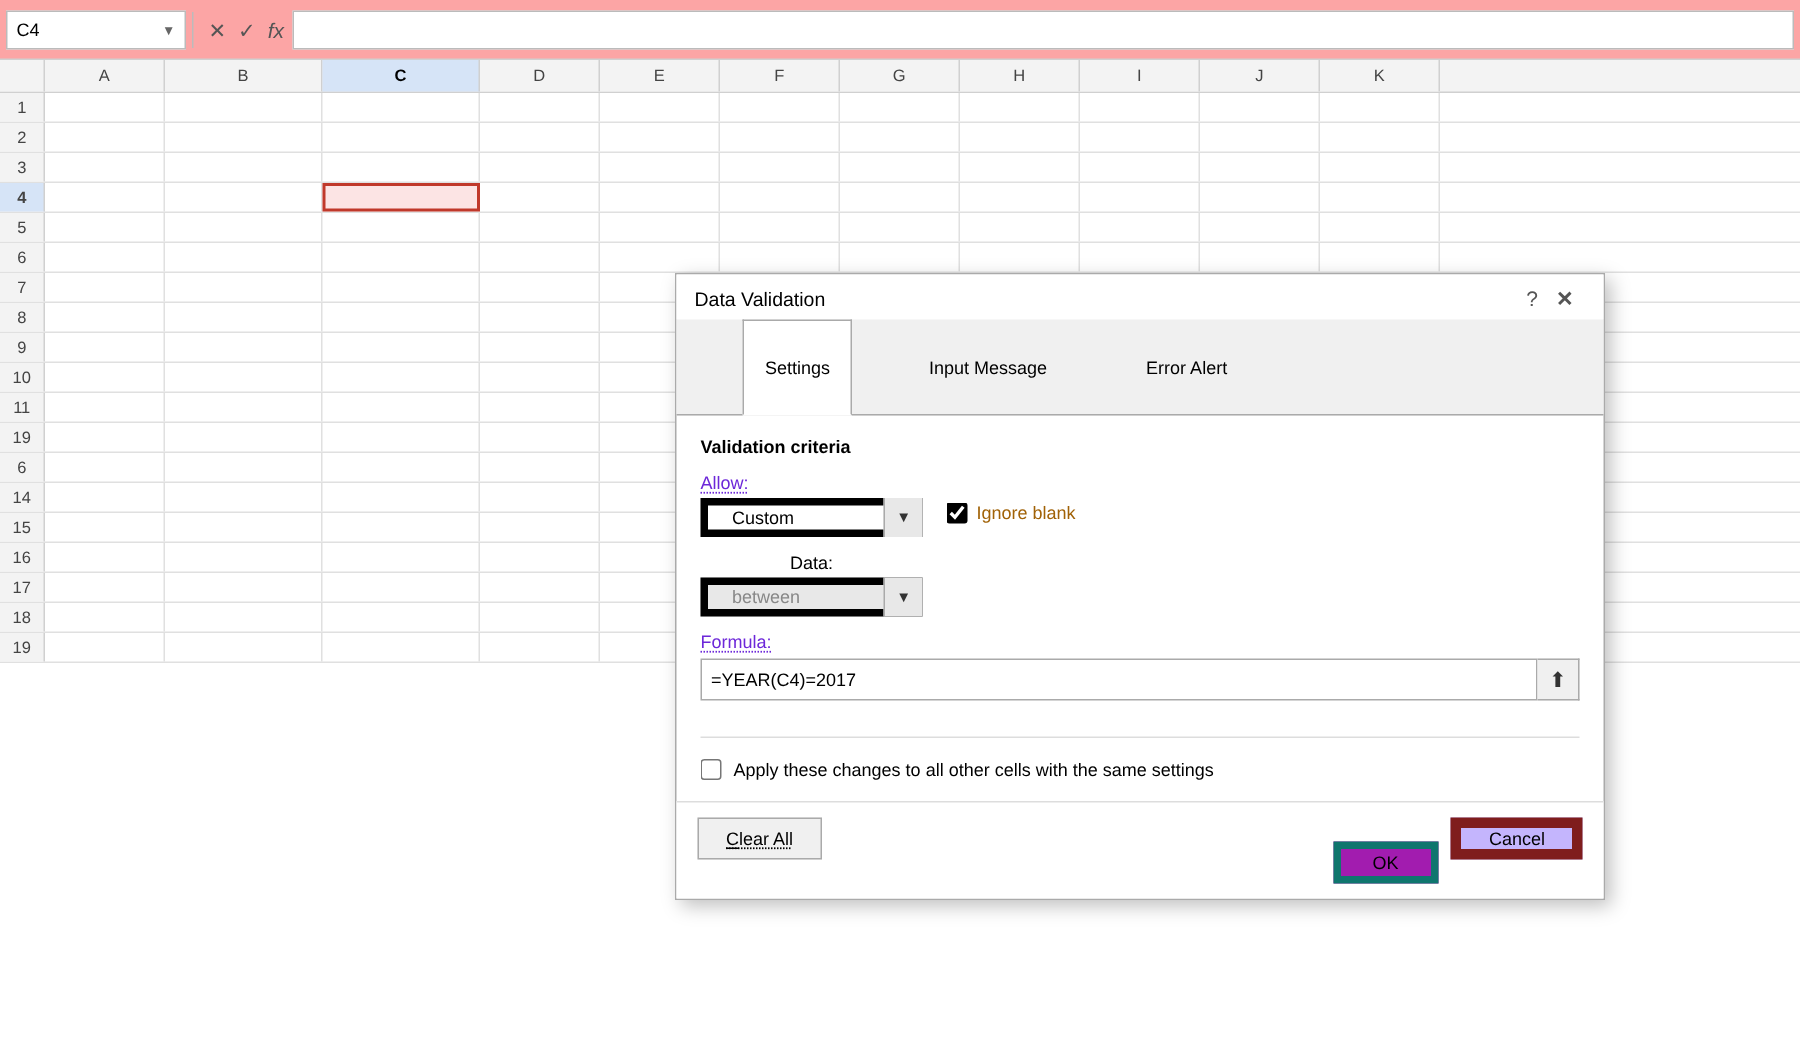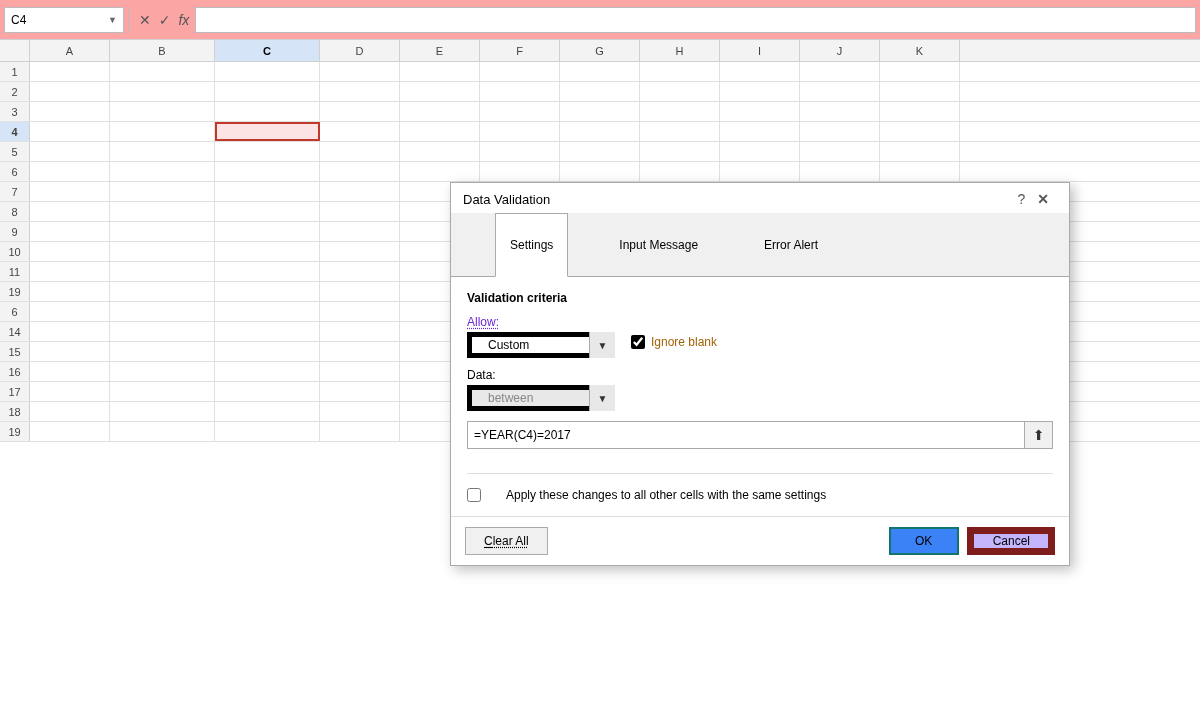--- a/index.html
+++ b/index.html
@@ -232,20 +232,21 @@
     .form-label {
       font-size: 12px;
       color: #6d28d9;
       text-decoration: underline;
       text-decoration-style: dotted;
       text-underline-offset: 2px;
     }
     .form-label-plain {
       font-size: 12px;
       color: #000;
+      text-align: center;
     }
     .select-wrapper {
       position: relative;
       display: inline-flex;
       align-items: center;
     }
     .form-select {
       height: 26px;
       width: 148px;
       border: 5px solid #000000;
@@ -314,21 +315,21 @@
       justify-content: center;
       cursor: pointer;
       font-size: 14px;
       color: #333;
     }
 
     
     .apply-row {
       display: flex;
       align-items: center;
-      gap: 25px;
+      gap: 8px;
       margin-top: 24px;
       padding-top: 14px;
       border-top: 1px solid #ddd;
     }
     .apply-checkbox {
       width: 14px;
       height: 14px;
     }
     .apply-label {
       font-size: 12px;
@@ -346,24 +347,25 @@
     .btn {
       height: 28px;
       padding: 0 18px;
       font-size: 12px;
       cursor: pointer;
       border: 1px solid #aaa;
       background: #f0f0f0;
       color: #000;
     }
     .btn-ok {
-      background: #3b82f6;
-      border: 2px solid #0f766e;
+      background: #a21caf;
+      border: 5px solid #0f766e;
       color: #000;
       min-width: 70px;
+      margin-top: 16px;
     }
     .btn-cancel {
       background: #c4b5fd;
       border: 7px solid #7f1d1d;
       min-width: 70px;
       padding-left: 19px;
     }
     .btn-clearall {
       background: #f0f0f0;
       border: 1px solid #aaa;
@@ -744,20 +746,21 @@
                 <option>not equal to</option>
                 <option>greater than</option>
                 <option>less than</option>
               </select>
               <div class="select-arrow">▼</div>
             </div>
           </div>
         </div>
 
         <div class="formula-section">
+          <div class="form-label" style="margin-bottom:4px; display:block;">Formula:</div>
           <div class="formula-input-row">
             <input type="text" class="formula-input" value="=YEAR(C4)=2017" style="">
             <button class="formula-expand-btn">⬆</button>
           </div>
         </div>
 
         <div class="apply-row">
           <input type="checkbox" class="apply-checkbox" id="apply-changes" style="">
           <label class="apply-label" for="apply-changes">Apply these changes to all other cells with the same settings</label>
         </div>

